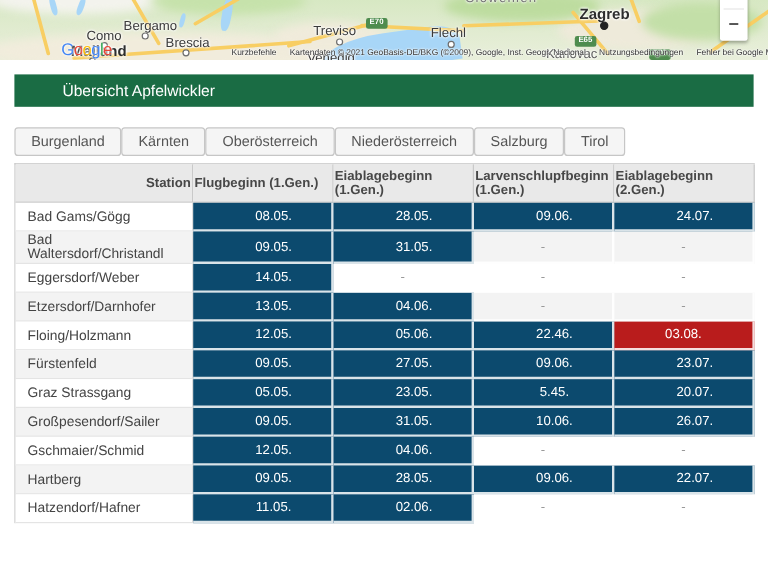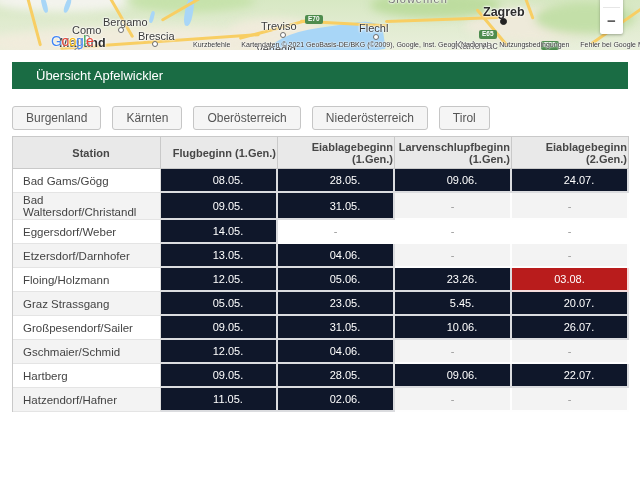--- a/index.html
+++ b/index.html
@@ -66,38 +66,38 @@
   .zdiv{height:1px;background:#e6e6e6;margin:0 3px;}
   .glogo{position:absolute;left:7px;bottom:1px;font-size:14px;font-weight:500;letter-spacing:-.5px;
     text-shadow:0 0 2px #fff,0 0 2px #fff;margin-left:44px;}
   .glogo span:nth-child(1){color:#4285F4;}  .glogo span:nth-child(2){color:#EA4335;}
   .glogo span:nth-child(3){color:#FBBC05;}  .glogo span:nth-child(4){color:#4285F4;}
   .glogo span:nth-child(5){color:#34A853;}  .glogo span:nth-child(6){color:#EA4335;}
   .attrbar{position:absolute;left:193px;bottom:2px;display:flex;gap:11px;font-size:7px;color:#333;
     white-space:nowrap;text-shadow:0 0 1px #fff,0 0 2px #fff,0 0 2px #fff;}
   
   .panel-header{margin:12px 12px 0 12px;height:27px;background:#1a6c44;color:#fff;
-    display:flex;align-items:center;padding-left:24px;font-size:13px;}
-  .tabs{margin:17px 12px 0 12px;display:flex;gap:11px;}
+    display:flex;align-items:center;padding-left:40px;font-size:13px;}
+  .tabs{margin:17px 12px 0 12px;display:flex;gap:0;}
   .tab{padding:4px 13px;font-size:12px;color:#555;background:#f5f5f5;border:1px solid #c6c6c6;
     border-radius:3px;cursor:pointer;white-space:nowrap;}
   .tab-active{background:#1a6c44;border-color:#1a6c44;color:#fff;}
   
   table{margin:6px 12px 0 12px;width:616px;border-collapse:separate;border-spacing:0;
     table-layout:fixed;border-top:1px solid #c9c9c9;border-left:1px solid #c9c9c9;}
   col.c-station{width:148px;} col.c-val{width:117px;}
   th{height:29px;background:#e9e9e9;color:#474747;font-size:11px;font-weight:600;
-    border-right:1px solid #c9c9c9;border-bottom:1px solid #c9c9c9;text-align:right;}
-  th.th-station{text-align:center;padding-left:10px;}
+    border-right:1px solid #c9c9c9;border-bottom:1px solid #c9c9c9;text-align:left;}
+  th.th-station{text-align:right;padding-left:10px;}
   td{height:20px;font-size:11px;text-align:center;}
   td.station{text-align:left;padding-left:10px;font-size:11.5px;color:#444;
     border-right:1px solid #ddd;border-bottom:1px solid #e4e4e4;background:#fff;}
   tr:nth-child(even) td.station, tr:nth-child(even) td.cell-none{background:#f3f3f3;}
   td.val{border-right:2px solid rgba(255,255,255,.85);border-bottom:2px solid rgba(255,255,255,.85);}
-  td.cell-red{background:#0f172a;color:#fff;padding-left:20px;}
+  td.cell-red{background:#0c4a6e;color:#fff;padding-left:20px;}
   td.cell-orange{background:#b91c1c;color:#fff;}
   td.cell-none{background:#fff;color:#999;}
 </style>
 </head>
 <body>
 
 <div class="map">
   <div class="patch p-alps"></div>
   <div class="patch p-po"></div>
   <div class="patch p-veneto"></div>
@@ -161,20 +161,21 @@
 
 <div class="panel-header">
   <span>Übersicht Apfelwickler</span>
 </div>
 
 <div class="tabs">
     <div class="tab">Burgenland</div>
     <div class="tab">Kärnten</div>
     <div class="tab">Oberösterreich</div>
     <div class="tab">Niederösterreich</div>
+    <div class="tab">Salzburg</div>
     <div class="tab">Tirol</div>
   </div>
 
 <table>
   <colgroup>
       <col class="c-station">
       <col class="c-val">
       <col class="c-val">
       <col class="c-val">
       <col class="c-val">
@@ -214,22 +215,29 @@
         <td class="station">Etzersdorf/Darnhofer</td>
         <td class="val cell-red">13.05.</td>
         <td class="val cell-red">04.06.</td>
         <td class="val cell-none">-</td>
         <td class="val cell-none">-</td>
       </tr>
       <tr>
         <td class="station">Floing/Holzmann</td>
         <td class="val cell-red">12.05.</td>
         <td class="val cell-red">05.06.</td>
-        <td class="val cell-red">23.26.</td>
+        <td class="val cell-red">22.46.</td>
         <td class="val cell-orange">03.08.</td>
+      </tr>
+      <tr>
+        <td class="station">Fürstenfeld</td>
+        <td class="val cell-red">09.05.</td>
+        <td class="val cell-red">27.05.</td>
+        <td class="val cell-red">09.06.</td>
+        <td class="val cell-red">23.07.</td>
       </tr>
       <tr>
         <td class="station">Graz Strassgang</td>
         <td class="val cell-red">05.05.</td>
         <td class="val cell-red">23.05.</td>
         <td class="val cell-red">5.45.</td>
         <td class="val cell-red">20.07.</td>
       </tr>
       <tr>
         <td class="station">Großpesendorf/Sailer</td>

